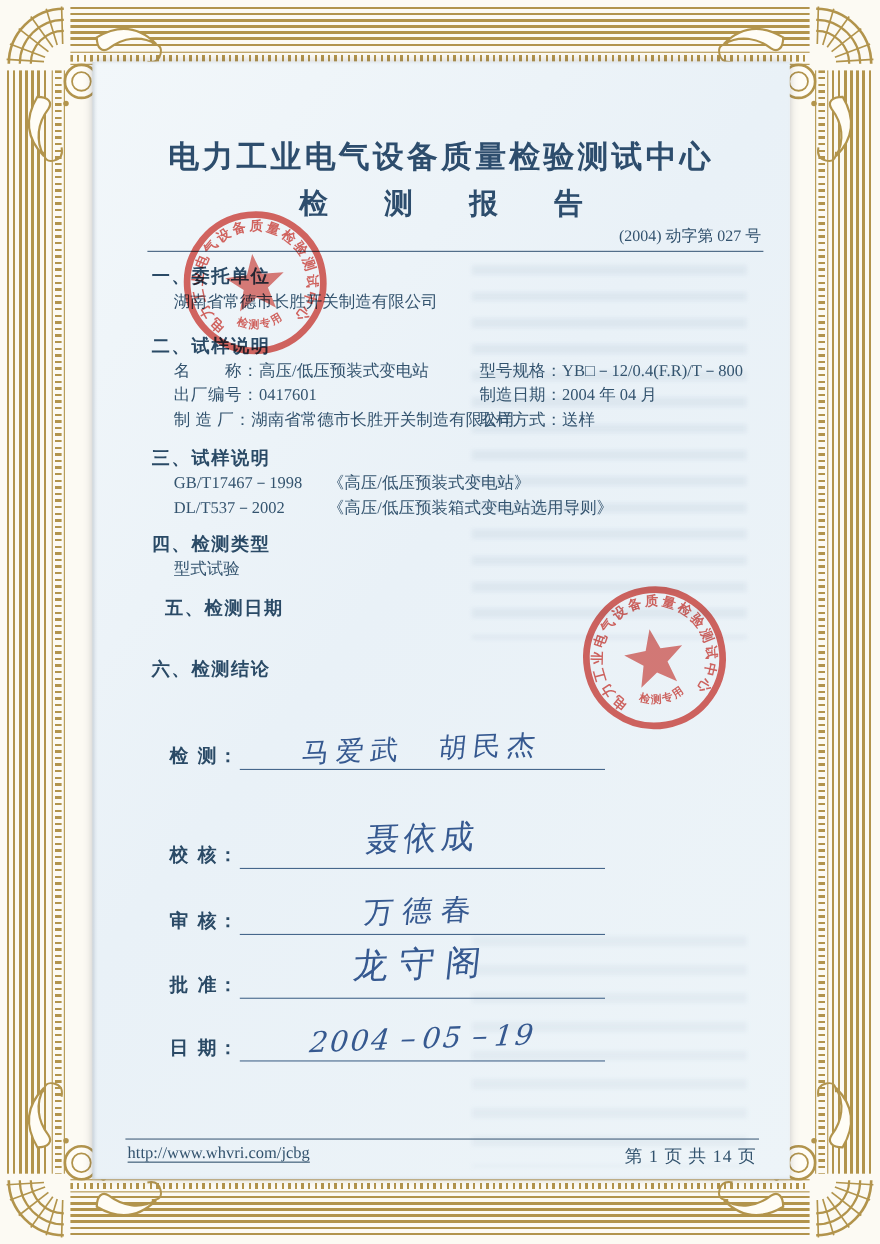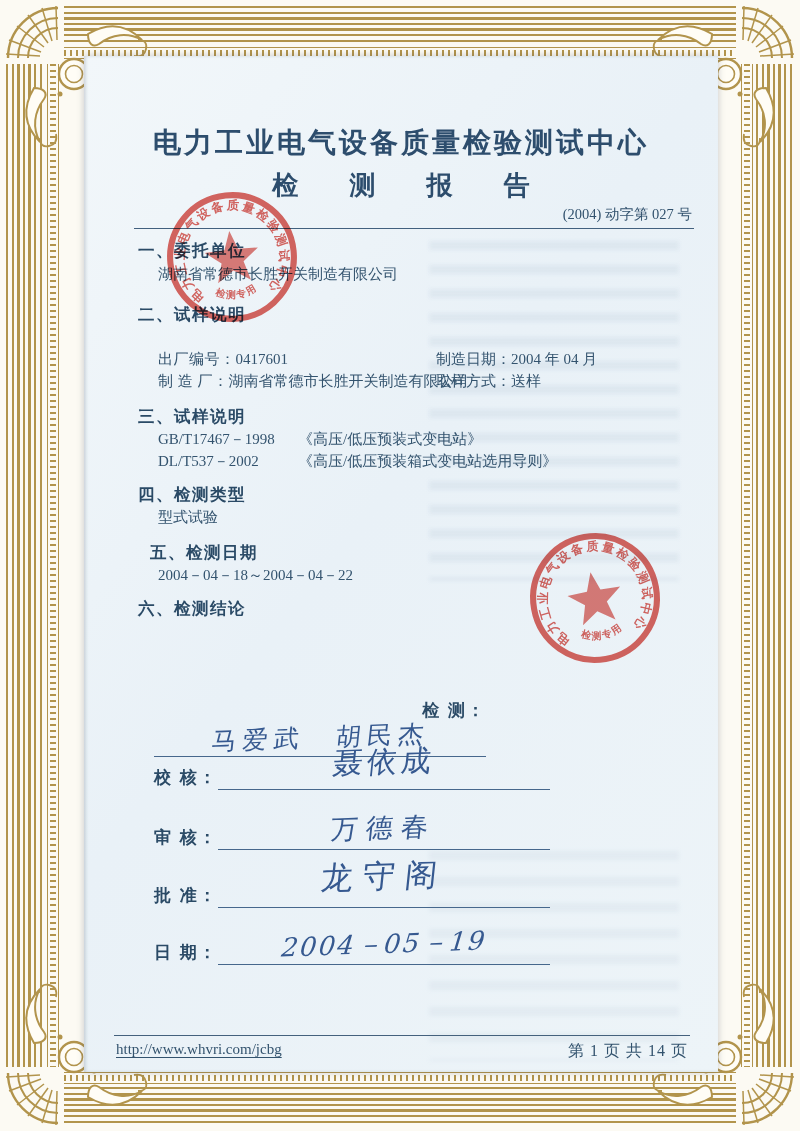--- a/index.html
+++ b/index.html
@@ -73,21 +73,21 @@
   .h6a{top:542px;left:54px;}
   .b6a{top:564px;left:56px;width:556px;font-size:15px;line-height:21.5px;
     text-indent:1.9em;text-align:justify;color:#33536e;}
 
   .sig-row{position:absolute;left:70px;display:flex;align-items:flex-end;height:34px;}
   .sig-label{font-size:17px;font-weight:bold;letter-spacing:2px;color:#2a4a66;
     font-family:"Liberation Sans","DejaVu Sans",sans-serif;padding-bottom:1px;}
   .sig-line{display:inline-block;width:332px;border-bottom:1.7px solid #46678c;text-align:center;}
   .hand{display:inline-block;color:#365990;transform:skewX(-8deg) rotate(-2deg);
     font-family:"DejaVu Serif",serif;position:relative;}
-  .sr1{top:643px;flex-direction:column;} .sr1 .hand{font-size:25px;top:-2px;letter-spacing:6px;}
+  .sr1{top:610px;} .sr1 .hand{font-size:25px;top:-2px;letter-spacing:6px;}
   .sr2{top:700px;} .sr2 .hand{font-size:30px;top:-6px;letter-spacing:4px;}
   .sr3{top:760px;} .sr3 .hand{font-size:27px;top:-3px;letter-spacing:8px;}
   .sr4{top:818px;} .sr4 .hand{font-size:32px;top:-8px;letter-spacing:10px;}
   .sr5{top:875px;} .sr5 .hand{font-size:26px;top:-2px;font-style:italic;letter-spacing:2px;}
 
   .rule-bot{top:979px;left:30px;right:28px;border-top:1.6px solid #44617d;height:0;}
   .footer-url{top:985px;left:32px;font-size:15px;color:#33536e;text-decoration:underline;
     text-underline-offset:3px;}
   .footer-page{top:985px;right:30px;font-size:16px;color:#33536e;letter-spacing:1px;margin-left:28px;}
 
@@ -208,20 +208,24 @@
 
   <div class="abs org-title">电力工业电气设备质量检验测试中心</div>
   <div class="abs report-title">检 测 报 告</div>
   <div class="abs report-no">(2004) 动字第 027 号</div>
   <div class="abs rule-top"></div>
 
   <div class="abs sec-head h1a">一、委托单位</div>
   <div class="abs body-txt b1a">湖南省常德市长胜开关制造有限公司</div>
 
   <div class="abs sec-head h2a">二、试样说明</div>
+  <div class="abs row2 r2a">
+    <span class="lbl">名　　称：</span><span>高压/低压预装式变电站</span>
+    <span class="rcol"><span>型号规格：</span><span>YB□－12/0.4(F.R)/T－800</span></span>
+  </div>
   <div class="abs row2 r2b">
     <span class="lbl">出厂编号：</span><span>0417601</span>
     <span class="rcol"><span>制造日期：</span><span>2004 年 04 月</span></span>
   </div>
   <div class="abs row2 r2c">
     <span class="lbl">制 造 厂：</span><span>湖南省常德市长胜开关制造有限公司</span>
     <span class="rcol"><span>取样方式：</span><span>送样</span></span>
   </div>
 
   <div class="abs sec-head h3a">三、试样说明</div>
@@ -231,21 +235,20 @@
   </div>
   <div class="abs row3 r3b">
     <span>DL/T537－2002</span>
     <span class="std-name">《高压/低压预装箱式变电站选用导则》</span>
   </div>
 
   <div class="abs sec-head h4a">四、检测类型</div>
   <div class="abs body-txt b4a">型式试验</div>
 
   <div class="abs sec-head h5a">五、检测日期</div>
-  <div class="abs body-txt b5a">2004－04－18～2004－04－22</div>
 
   <div class="abs sec-head h6a">六、检测结论</div>
 
   <div class="sig-row sr1">
     <span class="sig-label">检 测：</span>
     <span class="sig-line"><span class="hand">马爱武　胡民杰</span></span>
   </div>
   <div class="sig-row sr2">
     <span class="sig-label">校 核：</span>
     <span class="sig-line"><span class="hand">聂依成</span></span>

